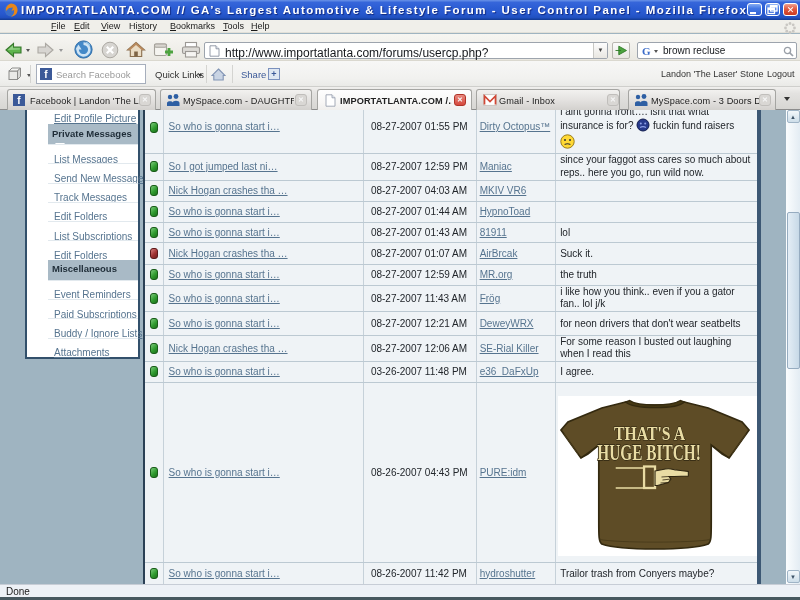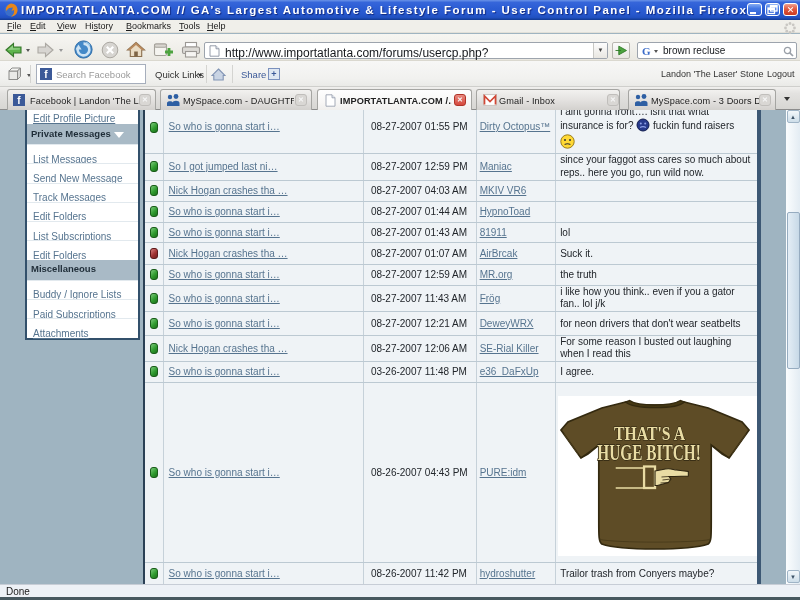--- a/index.html
+++ b/index.html
@@ -11,21 +11,21 @@
 #titlebar { left:0; top:0; width:800px; height:20px;
   background:linear-gradient(180deg,#6A93E8 0%,#3666DA 12%,#2C5DD4 40%,#2758CE 70%,#2050C0 88%,#16409F 96%,#123A92 100%);
 }
 #titletext { left:21px; top:3.5px; color:#fff; font-size:11.5px; font-weight:bold; letter-spacing:1.45px; text-shadow:1px 1px 1px rgba(10,30,110,.85); white-space:nowrap; }
 .winbtn { top:3px; width:14px; height:13px; border:1px solid #fff; border-radius:3px; font-size:8px; color:#fff; text-align:center; line-height:12px; }
 .winblue { background:linear-gradient(180deg,#86ACF2 0%,#4579E6 40%,#3161D2 100%); }
 .winred { background:linear-gradient(180deg,#F0A090 0%,#E25941 45%,#C93A22 100%); }
 
 
 #menubar { left:0; top:20px; width:800px; height:13px; background:#F0EFEA; border-bottom:1px solid #E2E0D8; }
-.menuitem { position:absolute; top:1px; font-size:9px; color:#1a1a1a; }
+.menuitem { position:absolute; top:1px; font-size:9px; color:#1a1a1a;margin-left:44px; }
 .menuitem u { text-decoration:underline; }
 
 
 #navbar { left:0; top:34px; width:800px; height:27px; background:linear-gradient(180deg,#F7F6F2 0%,#F0EFEA 55%,#EAE8E1 100%); border-bottom:1px solid #DAD8CF; }
 .urlfield { left:204px; top:8px; width:404px; height:17px; background:#fff; border:1px solid #9DA4AD; border-radius:2px; }
 .urltext { left:225px; top:12px; font-size:12px; color:#15181c; white-space:nowrap; }
 .dropseg { left:593px; top:9px; width:14px; height:15px; background:linear-gradient(180deg,#FDFDFD,#E8E6E1); border-left:1px solid #C8C8C4; font-size:6px; color:#444; text-align:center; line-height:15px; }
 .gobtn { left:612px; top:8px; width:18px; height:17px; background:linear-gradient(180deg,#FBFBFA,#E9E7E2); border:1px solid #B9B7B0; border-radius:2px; }
 .searchfield { left:637px; top:8px; width:160px; height:17px; background:#fff; border:1px solid #9DA4AD; border-radius:2px; }
 .searchtext { left:663px; top:11px; font-size:10px; color:#15181c; }
@@ -41,21 +41,21 @@
 .tab { position:absolute; top:2px; height:21px; border:1px solid #A5A5A2; border-bottom:none; border-radius:3px 3px 0 0; background:linear-gradient(180deg,#F2F1EF 0%,#E4E2E0 50%,#D3D1CE 100%); }
 .tab.active { background:linear-gradient(180deg,#FEFEFE 0%,#F8F7F6 60%,#F0EFED 100%); }
 .tabtitle { position:absolute; left:22px; top:6px; font-size:9.2px; letter-spacing:0.1px; color:#222; white-space:nowrap; overflow:hidden; }
 .tabclose { position:absolute; top:4px; width:12px; height:12px; border-radius:3px; background:#D9D7D4; border:1px solid #C0BEBB; color:#F6F6F6; font-size:7px; line-height:10px; text-align:center; font-weight:bold; }
 .tabclose.red { background:linear-gradient(180deg,#E98A80,#D6473A); border:1px solid #B03327; }
 
 
 #content { left:0; top:110px; width:786px; height:474px; background:#9FB4C1; overflow:hidden; }
 
 
-#sidebar { position:absolute; left:25px; top:-6px; width:115px; background:#FFFFFF; border:2px solid #32506B; }
+#sidebar { position:absolute; left:25px; top:-6px; width:115px; background:#FFFFFF; border:2px solid #32506B;padding-left:21px; }
 .sbrow { position:relative; height:19.3px; background:#fff; padding-left:6px; padding-top:3.5px; border-top:1px solid #E2E9EE; }
 .sbrow.first { height:18px; border-top:none; padding-top:2px; }
 .sbhead { position:relative; height:20px; background:#A9BAC6; padding-left:4px; padding-top:3.5px; font-size:9.5px; font-weight:bold; color:#1F2D38; }
 .sblink { font-size:10px; color:#56748F; text-decoration:underline; white-space:nowrap; }
 .tri { display:inline-block; width:0; height:0; border-left:5px solid transparent; border-right:5px solid transparent; border-top:6px solid #fff; margin-left:3px; vertical-align:-1px; }
 
 
 #maintable { position:absolute; left:143px; top:0px; width:618px; border-left:2px solid #2A4055; border-right:4px solid #3D5874; border-collapse:collapse; table-layout:fixed; background:#EFF3F6; }
 #maintable td { border-bottom:1px solid #BCC9D2; border-right:1px solid #C6D1D9; vertical-align:middle; font-size:10px; padding:0; color:#22262b; }
 #maintable td.c-icon { width:19px; text-align:center; }
@@ -260,22 +260,23 @@
   <div id="sidebar">
     <div class="sbrow first"><span class="sblink">Edit Profile Picture</span></div>
     <div class="sbhead">Private Messages<span class="tri"></span></div>
     <div class="sbrow"><span class="sblink">List Messages</span></div>
     <div class="sbrow"><span class="sblink">Send New Message</span></div>
     <div class="sbrow"><span class="sblink">Track Messages</span></div>
     <div class="sbrow"><span class="sblink">Edit Folders</span></div>
     <div class="sbrow"><span class="sblink">List Subscriptions</span></div>
     <div class="sbrow"><span class="sblink">Edit Folders</span></div>
     <div class="sbhead">Miscellaneous</div>
+    <div class="sbrow"><span class="sblink">Event Reminders</span></div>
+    <div class="sbrow"><span class="sblink">Paid Subscriptions</span></div>
     <div class="sbrow"><span class="sblink">Buddy / Ignore Lists</span></div>
-    <div class="sbrow"><span class="sblink">Paid Subscriptions</span></div>
     <div class="sbrow"><span class="sblink">Attachments</span></div>
   </div>
 
   <table id="maintable" cellspacing="0">
     <tbody>
         <tr style="height:43px">
       <td class="c-icon" style="vertical-align:top;padding-top:11px"><span class="sicon"></span></td>
       <td class="c-thread" style="vertical-align:top;padding-top:11px"><a class="flink">So who is gonna start i…</a></td>
       <td class="c-date" style="vertical-align:top;padding-top:11px">08-27-2007 01:55 PM</td>
       <td class="c-user" style="vertical-align:top;padding-top:11px"><a class="flink">Dirty Octopus™</a></td>

